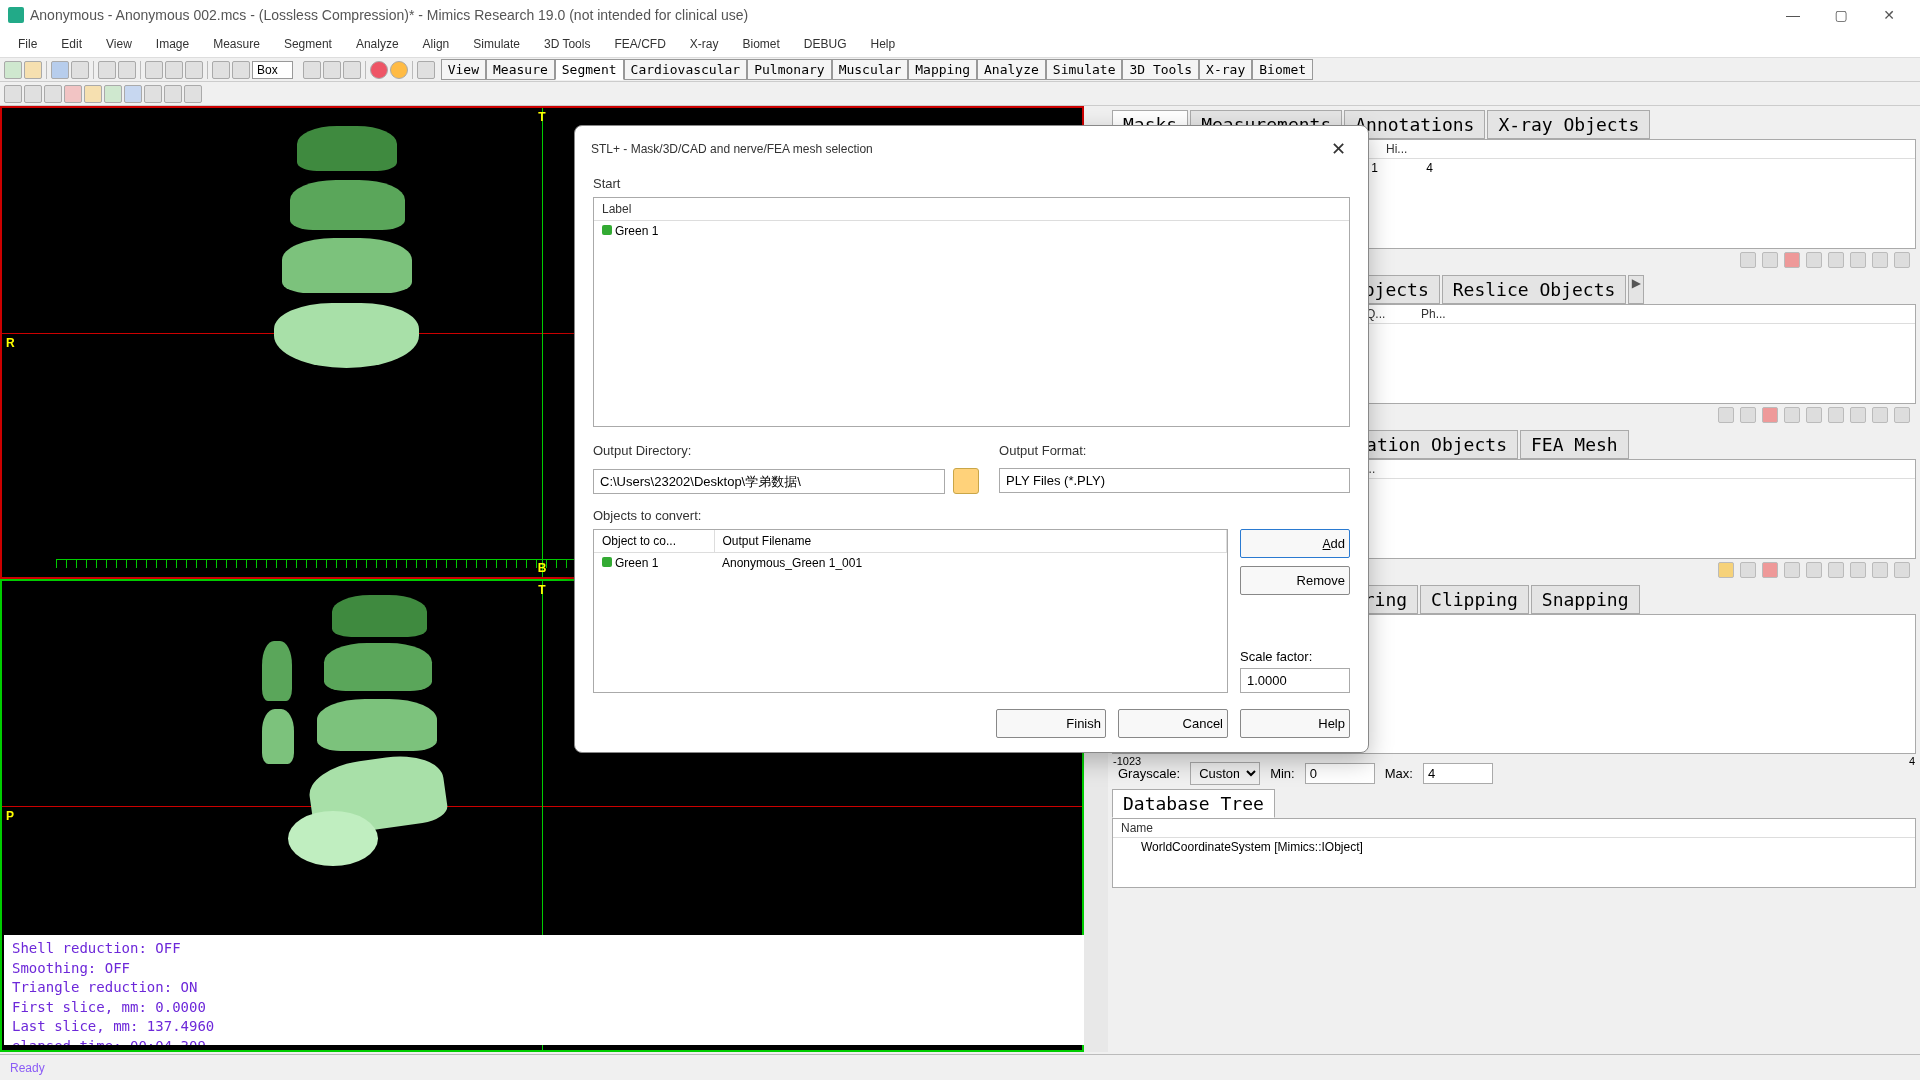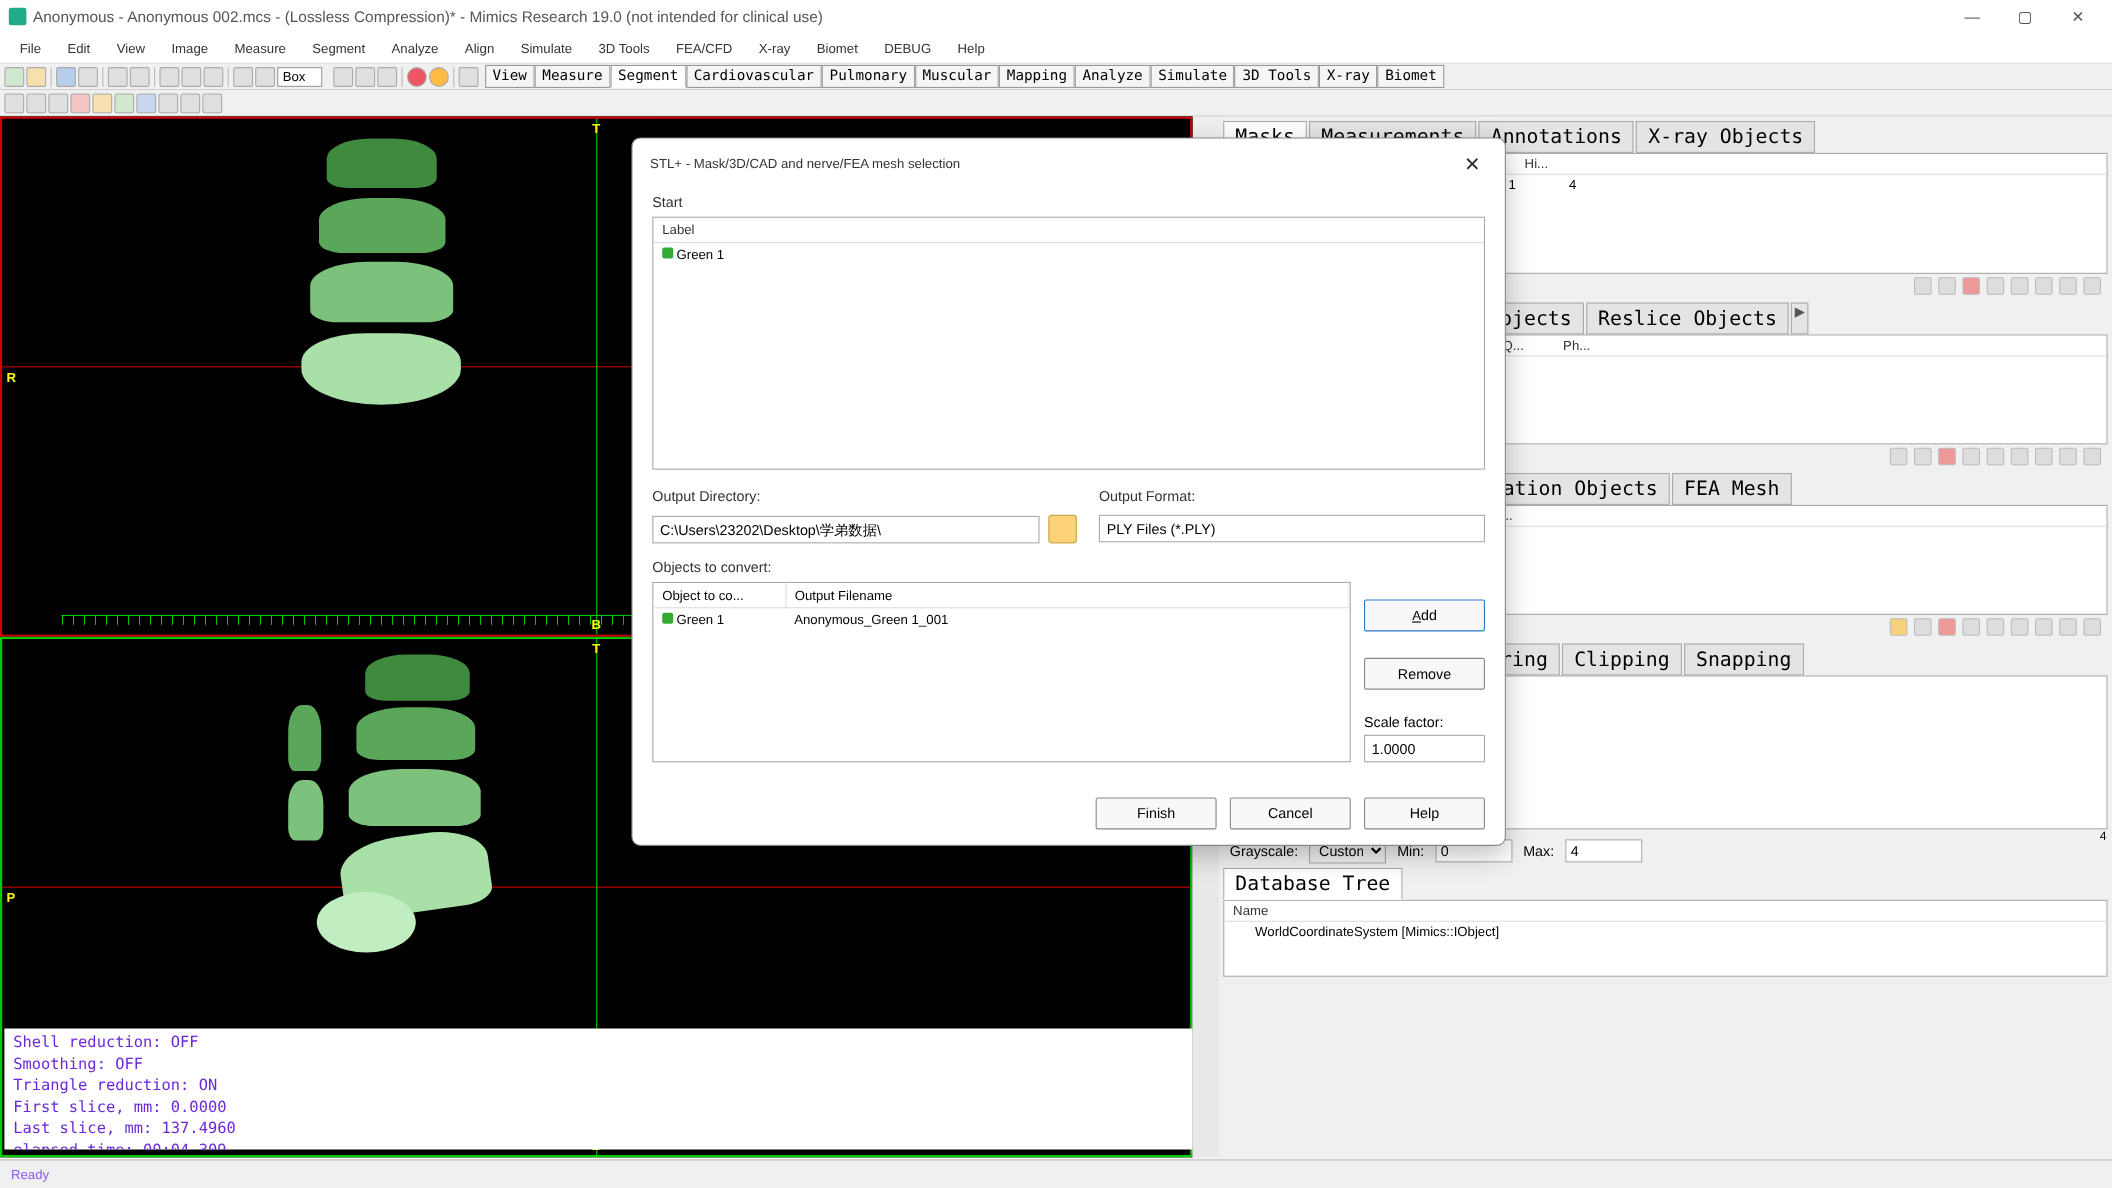--- a/index.html
+++ b/index.html
@@ -78,21 +78,21 @@
 .dlg-col { flex:1; display:flex; flex-direction:column; gap:4px; }
 .dlg-input { border:1px solid #aaa; padding:4px 6px; font-size:13px; background:#fff; width:100%; }
 .dlg-input-wrap { display:flex; gap:8px; align-items:flex-end; }
 .dlg-browse { width:28px; height:26px; background:#ffd27a; border:1px solid #c9a648; border-radius:3px; }
 .dlg-select { border:1px solid #aaa; padding:4px 6px; font-size:13px; background:#fff; width:100%; appearance:none; }
 .dlg-objlist { border:1px solid #aaa; height:164px; background:#fff; }
 .dlg-objlist table { width:100%; border-collapse:collapse; }
 .dlg-objlist th { text-align:left; font-weight:normal; padding:4px 8px; border-bottom:1px solid #ddd; border-right:1px solid #ddd; }
 .dlg-objlist td { padding:3px 8px; }
 .dlg-sidebtns { display:flex; flex-direction:column; gap:8px; width:110px; }
-.dlg-btn { border:1px solid #888; background:#f8f8f8; padding:6px 4px; font-size:13px; border-radius:2px; text-align:center;margin-top:16px; }
+.dlg-btn { border:1px solid #888; background:#f8f8f8; padding:6px 4px; font-size:13px; border-radius:2px; text-align:right; }
 .dlg-btn.primary { border:1px solid #2a7ad1; }
 .dlg-scale { margin-top:auto; }
 .dlg-scale-label { font-size:13px; margin-bottom:4px; }
 .dlg-footer { display:flex; justify-content:flex-end; gap:12px; padding:10px 18px 0; }
 .dlg-footer .dlg-btn { width:110px; }
 
 
 .side-tb { position:absolute; left:1084px; top:108px; width:24px; display:flex; flex-direction:column; gap:4px; padding:4px 2px; background:#e8e8e8; }
 .si { width:18px; height:18px; background:#d0d0d0; border:1px solid #aaa; border-radius:2px; }
 

